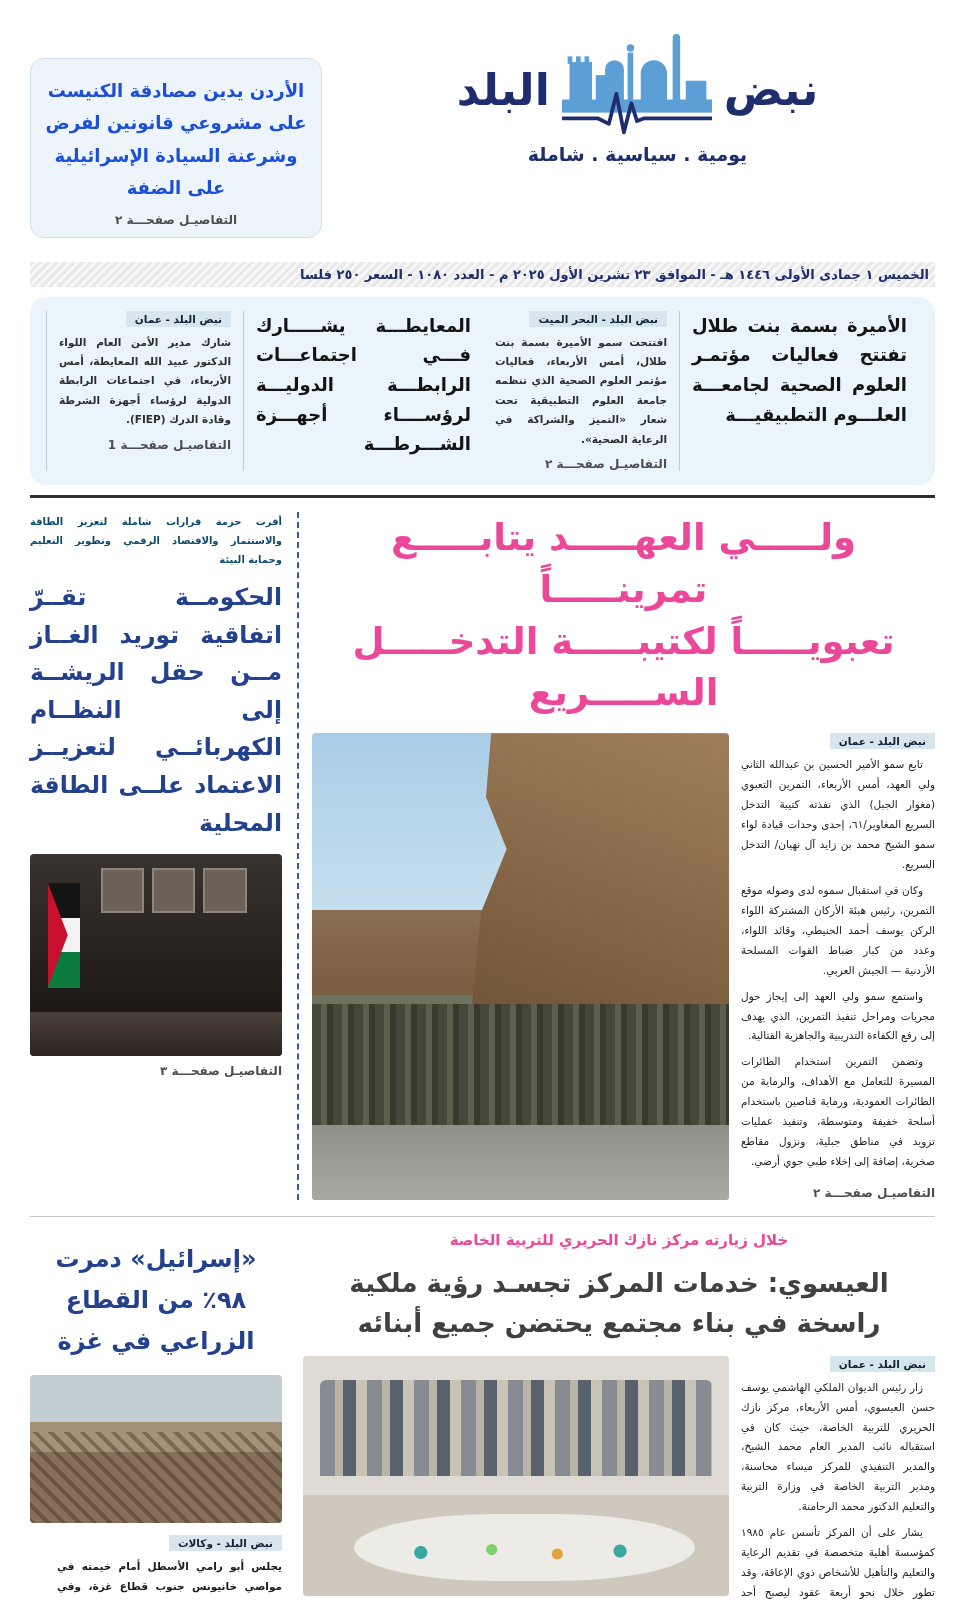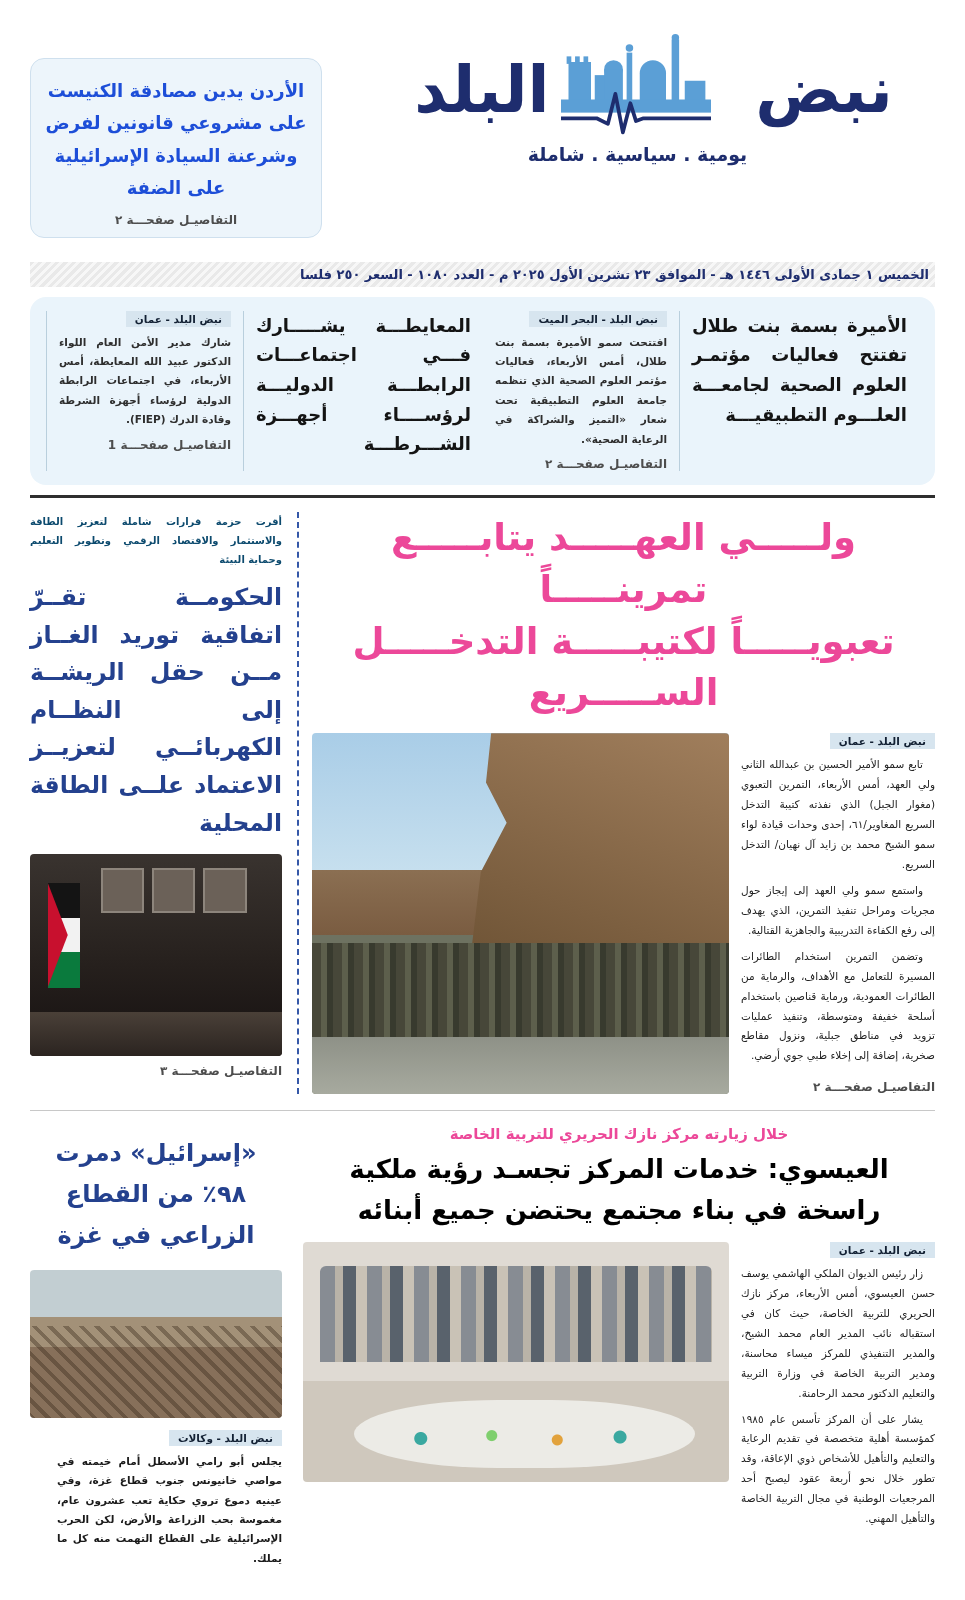--- a/index.html
+++ b/index.html
@@ -8,21 +8,21 @@
     height: 1600px; overflow: hidden;
     font-family: "DejaVu Sans", sans-serif;
     direction: rtl; color:#1a1a1a;
   }
   .page { padding: 22px 30px 16px; }
 
   
   .masthead { display:flex; align-items:flex-start; gap:18px; }
   .logo-area { flex:1; display:flex; flex-direction:column; align-items:center; padding-top:18px; }
   .logo-row { display:flex; align-items:center; gap:12px; }
-  .logo-word { font-size:64px; font-weight:bold; color:#1e2d6e; line-height:1.05; letter-spacing:-2px;margin-left:32px; }
+  .logo-word { font-size:44px; font-weight:bold; color:#1e2d6e; line-height:1.05; letter-spacing:-2px; }
   .skyline { margin-top:-8px; }
   .tagline { font-size:19px; font-weight:bold; color:#1e2d6e; margin-top:2px; letter-spacing:2px; }
   .top-box {
     width:292px; flex-shrink:0; margin-top:36px;
     background:#edf5fb; border:1px solid #cfe0ee; border-radius:14px;
     padding:16px 14px 10px; text-align:center;
   }
   .top-box-headline { font-size:18px; font-weight:bold; color:#1d4ed8; line-height:1.8; }
   .top-box .details { text-align:center; margin-top:8px; }
 
@@ -66,21 +66,21 @@
   .gov-kicker { font-size:10px; font-weight:bold; color:#0c4a6e; line-height:1.9; text-align:justify; }
   .gov-headline { font-size:23.5px; font-weight:bold; color:#24418e; line-height:1.6; text-align:justify; margin-top:10px; }
   .gov-photo { height:202px; margin-top:12px; }
 
   .divider { border-top:1px solid #c8c8c8; margin:16px 0 14px; }
 
   
   .second-grid { display:flex; gap:15px; }
   .issawi { flex:1; padding-left:6px; }
   .issawi-kicker { text-align:center; font-size:15px; font-weight:bold; color:#ec4899; }
-  .issawi-headline { text-align:center; color:#000000; font-size:26px; font-weight:bold; line-height:1.55; margin-top:6px; }
+  .issawi-headline { text-align:center; color:#404040; font-size:26px; font-weight:bold; line-height:1.55; margin-top:14px; }
   .issawi-row { display:flex; gap:12px; margin-top:12px; }
   .issawi-photo { height:240px; }
   .israel-col { width:252px; flex-shrink:0; padding-top:8px; }
   .israel-headline { color:#24418e; font-size:24px; font-weight:bold; text-align:center; line-height:1.7; }
   .israel-photo { height:148px; margin-top:14px; flex:none; }
   .israel-col .byline-chip { margin-top:12px; }
   .israel-col .body-text { font-size:10.5px;margin-left:27px; }
 
   
   .ph-layer { position:absolute; }
@@ -181,20 +181,21 @@
   <section class="main-grid">
     <article class="main-story">
       <h1 class="lead-headline">
         <span>ولـــــي العهـــــد يتابـــــع تمرينـــــاً</span>
         <span>تعبويـــــاً لكتيبـــــة التدخـــــل الســـــريع</span>
       </h1>
       <div class="lead-row">
         <div class="story-col">
           <span class="byline-chip">نبض البلد - عمان</span>
           <p>تابع سمو الأمير الحسين بن عبدالله الثاني ولي العهد، أمس الأربعاء، التمرين التعبوي (مغوار الجبل) الذي نفذته كتيبة التدخل السريع المغاوير/٦١، إحدى وحدات قيادة لواء سمو الشيخ محمد بن زايد آل نهيان/ التدخل السريع.</p>
+          <p>وكان في استقبال سموه لدى وصوله موقع التمرين، رئيس هيئة الأركان المشتركة اللواء الركن يوسف أحمد الحنيطي، وقائد اللواء، وعدد من كبار ضباط القوات المسلحة الأردنية — الجيش العربي.</p>
           <p>واستمع سمو ولي العهد إلى إيجاز حول مجريات ومراحل تنفيذ التمرين، الذي يهدف إلى رفع الكفاءة التدريبية والجاهزية القتالية.</p>
           <p>وتضمن التمرين استخدام الطائرات المسيرة للتعامل مع الأهداف، والرماية من الطائرات العمودية، ورماية قناصين باستخدام أسلحة خفيفة ومتوسطة، وتنفيذ عمليات تزويد في مناطق جبلية، ونزول مقاطع صخرية، إضافة إلى إخلاء طبي جوي أرضي.</p>
           <div class="details">التفاصيـل صفحـــة ٢</div>
         </div>
         <div class="photo lead-photo">
           <div class="ph-layer lead-cliff"></div>
           <div class="ph-layer lead-troops"></div>
           <div class="ph-layer lead-road"></div>
         </div>
       </div>

